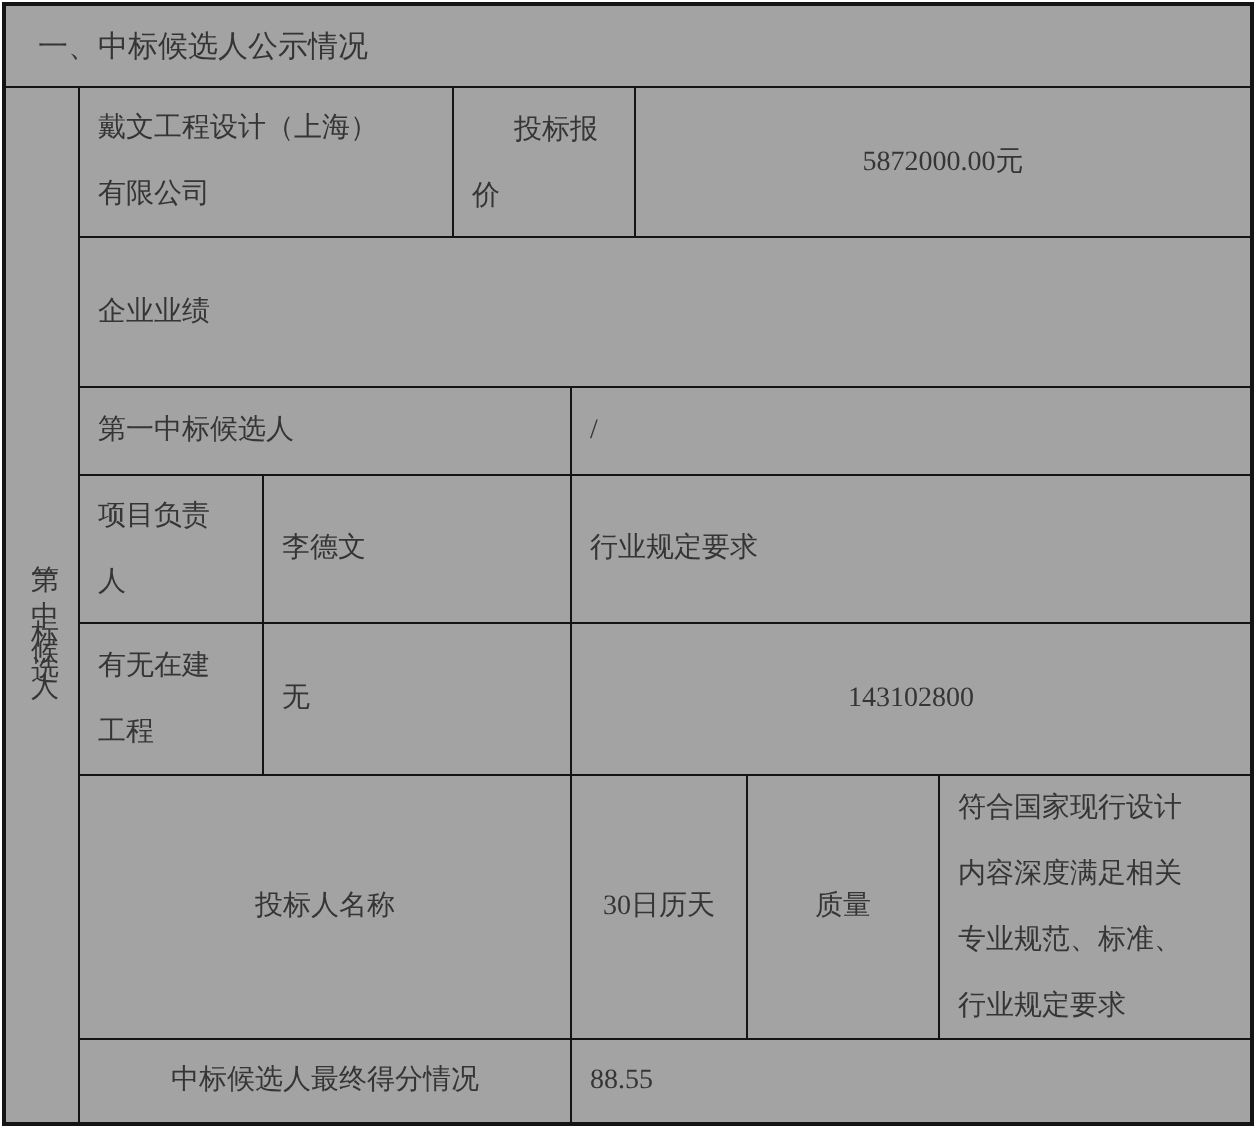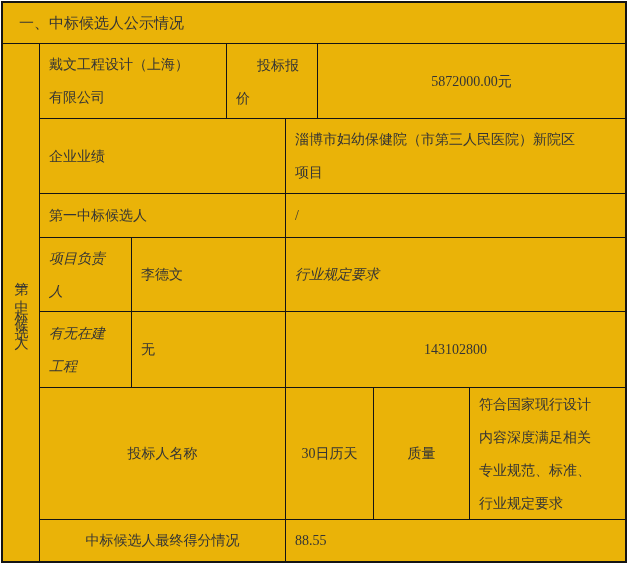--- a/index.html
+++ b/index.html
@@ -8,21 +8,21 @@
     background: #ffffff;
     font-family: "Liberation Serif", "DejaVu Serif", serif;
     color: #353535;
     overflow: hidden;
   }
   .doc-table {
     position: absolute; left: 1px; top: 1px;
     width: 626px; height: 562px;
     border: 2px solid #141414;
     display: flex; flex-direction: column;
-    background: #eab308;
+    background: #a3a3a3;
   }
   .title-row {
     height: 41px; flex-shrink: 0;
     border-bottom: 1px solid #141414;
     display: flex; align-items: center;
     padding-left: 16px;
     font-size: 15px;
   }
   .tbody { flex: 1; display: flex; min-height: 0; }
   .side-cell {
@@ -53,21 +53,21 @@
   .wrap { word-break: break-all; }
   
   .r1 { height: 75px; } .r2 { height: 75px; } .r3 { height: 44px; }
   .r4 { height: 74px; } .r5 { height: 76px; } .r6 { height: 132px; }
   
   .w128 { width: 128px; } .w187 { width: 187px; } .w91 { width: 91px; }
   .w246 { width: 246px; } .w92 { width: 92px; }  .w154 { width: 154px; }
   .w88  { width: 88px; }  .w96 { width: 96px; }
   
   .pr-co     { padding-right: 32px; }  
-  .pr-lbl    { padding-right: 22px; font-style: italic; }  
+  .pr-lbl    { padding-right: 22px; }  
   .pr-ent    { padding-right: 47px; }  
   .pr-qual   { padding-right: 30px; }  
   .indent-block {
     display: block;
     padding-top: 5px;
     text-indent: 21px;
   }
 </style>
 </head>
 <body>
@@ -87,21 +87,20 @@
     <div class="rows">
 
       <div class="row r1">
         <div class="cell wrap w187 pr-co">戴文工程设计（上海）有限公司</div>
         <div class="cell wrap w91 indent-block">投标报价</div>
         <div class="cell center">5872000.00元</div>
       </div>
 
       <div class="row r2">
         <div class="cell w246">企业业绩</div>
-        <div class="cell wrap pr-ent">淄博市妇幼保健院（市第三人民医院）新院区项目</div>
       </div>
 
       <div class="row r3">
         <div class="cell w246">第一中标候选人</div>
         <div class="cell">/</div>
       </div>
 
       <div class="row r4">
         <div class="cell wrap w92 pr-lbl">项目负责人</div>
         <div class="cell w154">李德文</div>

